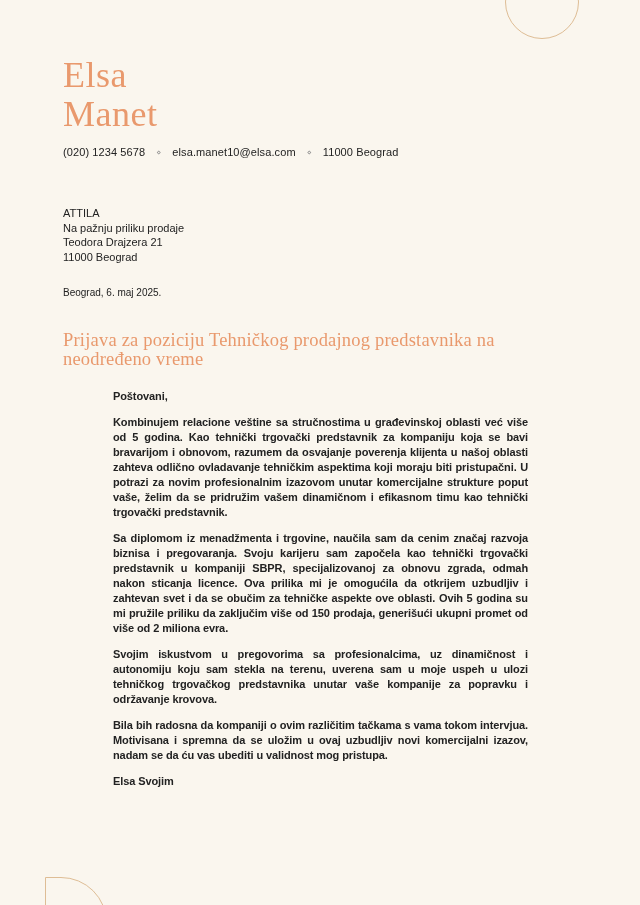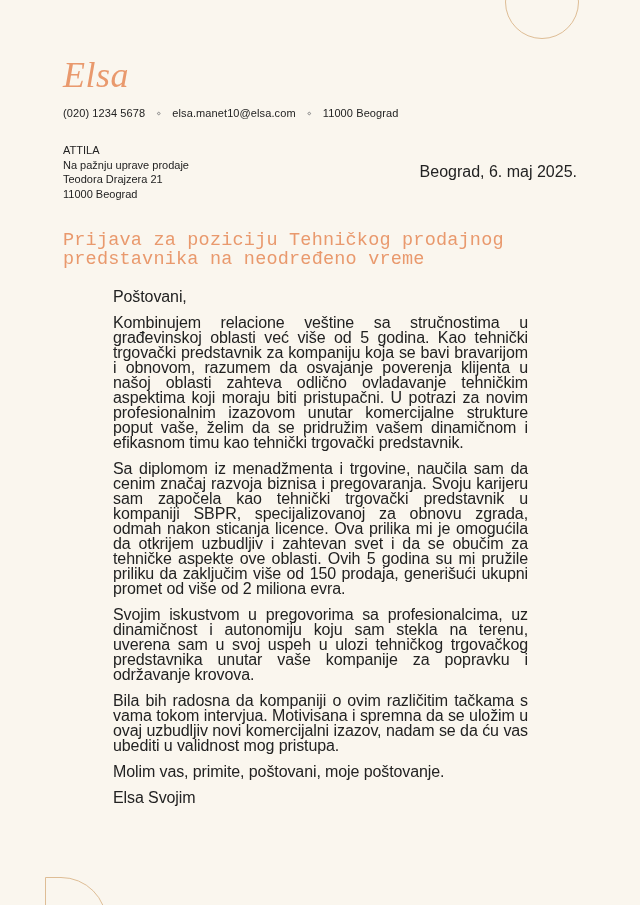--- a/index.html
+++ b/index.html
@@ -33,104 +33,105 @@
   }
   .content{position:relative;padding:56px 63px 0 63px;}
   .name{
     margin:0;
     font-family:"Liberation Serif", serif;
     font-weight:400;
     font-size:36px;
     line-height:39px;
     color:var(--accent);
     letter-spacing:0.5px;
-    font-style:italic;
   }
   .name-line{display:block;}
   .contact-row{
     margin-top:12px;
     display:flex;
     align-items:center;
     gap:11px;
     font-size:11px;
     letter-spacing:0.1px;
     color:var(--ink);
   }
   .sep{font-size:8px;color:#8f8f8f;line-height:11px;}
   .recipient-row{
-    margin-top:24px;
+    margin-top:48px;
     display:flex;
     justify-content:space-between;
     align-items:flex-start;
     font-size:11px;
     line-height:14.5px;
+    flex-direction:column;
   }
   .recipient-block div{white-space:nowrap;}
-  .date{margin-top:22px;text-align:left;font-size:16px;}
+  .date{margin-top:22px;text-align:left;font-size:10px;}
   .subject{
     margin:30px 0 0 0;
     max-width:516px;
-    font-family:Liberation Mono, monospace;
+    font-family:Liberation Serif, serif;
     font-weight:400;
     font-size:18.5px;
     line-height:19px;
     color:var(--accent);
     letter-spacing:0.2px;
   }
   .letter-body{
     margin:20px 0 6px 50px;
     width:415px;
-    font-size:16px;
+    font-size:11px;
     line-height:15px;
     letter-spacing:-0.1px;
     color:var(--ink);
+    font-weight:bold;
   }
   .letter-body p{margin:0 0 11px 0;}
   .letter-body p.para{text-align:justify;}
   .signature{margin-top:14px;}
 </style>
 </head>
 <body>
 
 <div class="page">
 
   <div class="decor-circle"></div>
   <div class="decor-corner"></div>
 
   <div class="content">
 
     <header>
       <h1 class="name">
         <span class="name-line">Elsa</span>
+        <span class="name-line">Manet</span>
       </h1>
       <div class="contact-row">
         <span>(020) 1234 5678</span>
         <span class="sep">⋄</span>
         <span>elsa.manet10@elsa.com</span>
         <span class="sep">⋄</span>
         <span>11000 Beograd</span>
       </div>
     </header>
 
     <section class="recipient-row">
       <div class="recipient-block">
         <div>ATTILA</div>
-        <div>Na pažnju uprave prodaje</div>
+        <div>Na pažnju priliku prodaje</div>
         <div>Teodora Drajzera 21</div>
         <div>11000 Beograd</div>
       </div>
       <div class="date">Beograd, 6. maj 2025.</div>
     </section>
 
     <h2 class="subject">Prijava za poziciju Tehničkog prodajnog predstavnika na neodređeno vreme</h2>
 
     <section class="letter-body">
       <p>Poštovani,</p>
       <p class="para">Kombinujem relacione veštine sa stručnostima u građevinskoj oblasti već više od 5 godina. Kao tehnički trgovački predstavnik za kompaniju koja se bavi bravarijom i obnovom, razumem da osvajanje poverenja klijenta u našoj oblasti zahteva odlično ovladavanje tehničkim aspektima koji moraju biti pristupačni. U potrazi za novim profesionalnim izazovom unutar komercijalne strukture poput vaše, želim da se pridružim vašem dinamičnom i efikasnom timu kao tehnički trgovački predstavnik.</p>
       <p class="para">Sa diplomom iz menadžmenta i trgovine, naučila sam da cenim značaj razvoja biznisa i pregovaranja. Svoju karijeru sam započela kao tehnički trgovački predstavnik u kompaniji SBPR, specijalizovanoj za obnovu zgrada, odmah nakon sticanja licence. Ova prilika mi je omogućila da otkrijem uzbudljiv i zahtevan svet i da se obučim za tehničke aspekte ove oblasti. Ovih 5 godina su mi pružile priliku da zaključim više od 150 prodaja, generišući ukupni promet od više od 2 miliona evra.</p>
-      <p class="para">Svojim iskustvom u pregovorima sa profesionalcima, uz dinamičnost i autonomiju koju sam stekla na terenu, uverena sam u svoj uspeh u ulozi tehničkog trgovačkog predstavnika unutar vaše kompanije za popravku i održavanje krovova.</p>
+      <p class="para">Svojim iskustvom u pregovorima sa profesionalcima, uz dinamičnost i autonomiju koju sam stekla na terenu, uverena sam u moje uspeh u ulozi tehničkog trgovačkog predstavnika unutar vaše kompanije za popravku i održavanje krovova.</p>
       <p class="para">Bila bih radosna da kompaniji o ovim različitim tačkama s vama tokom intervjua. Motivisana i spremna da se uložim u ovaj uzbudljiv novi komercijalni izazov, nadam se da ću vas ubediti u validnost mog pristupa.</p>
-      <p>Molim vas, primite, poštovani, moje poštovanje.</p>
       <p class="signature">Elsa Svojim</p>
     </section>
 
   </div>
 </div>
 
 </body></html>

